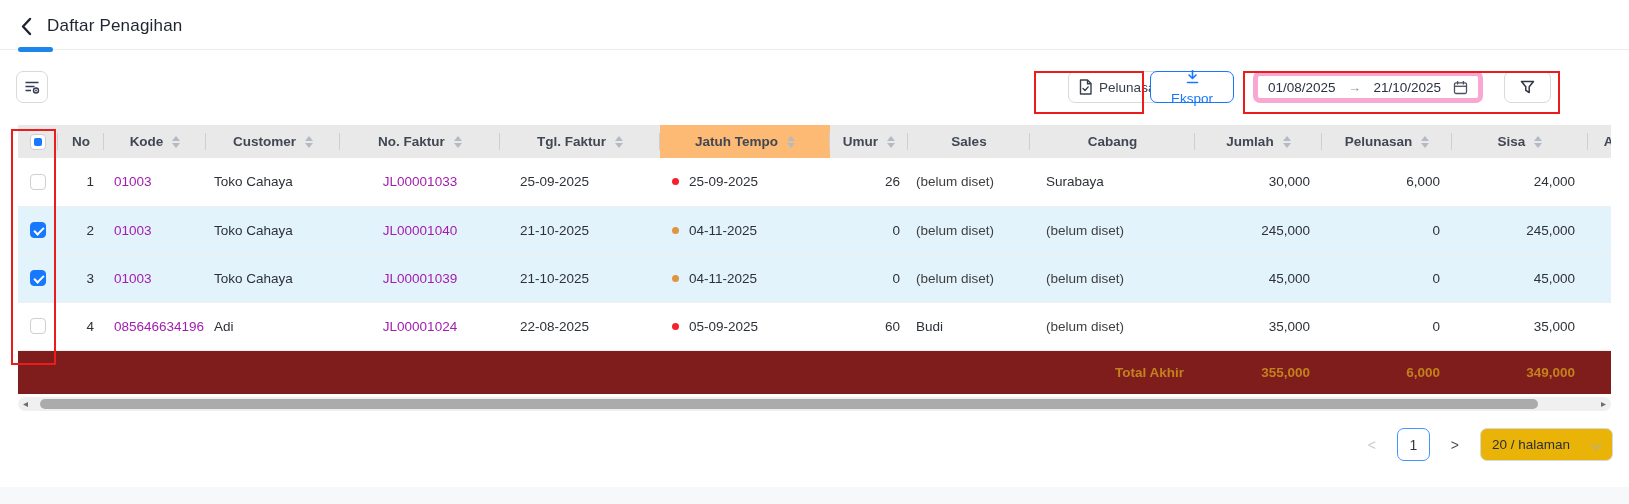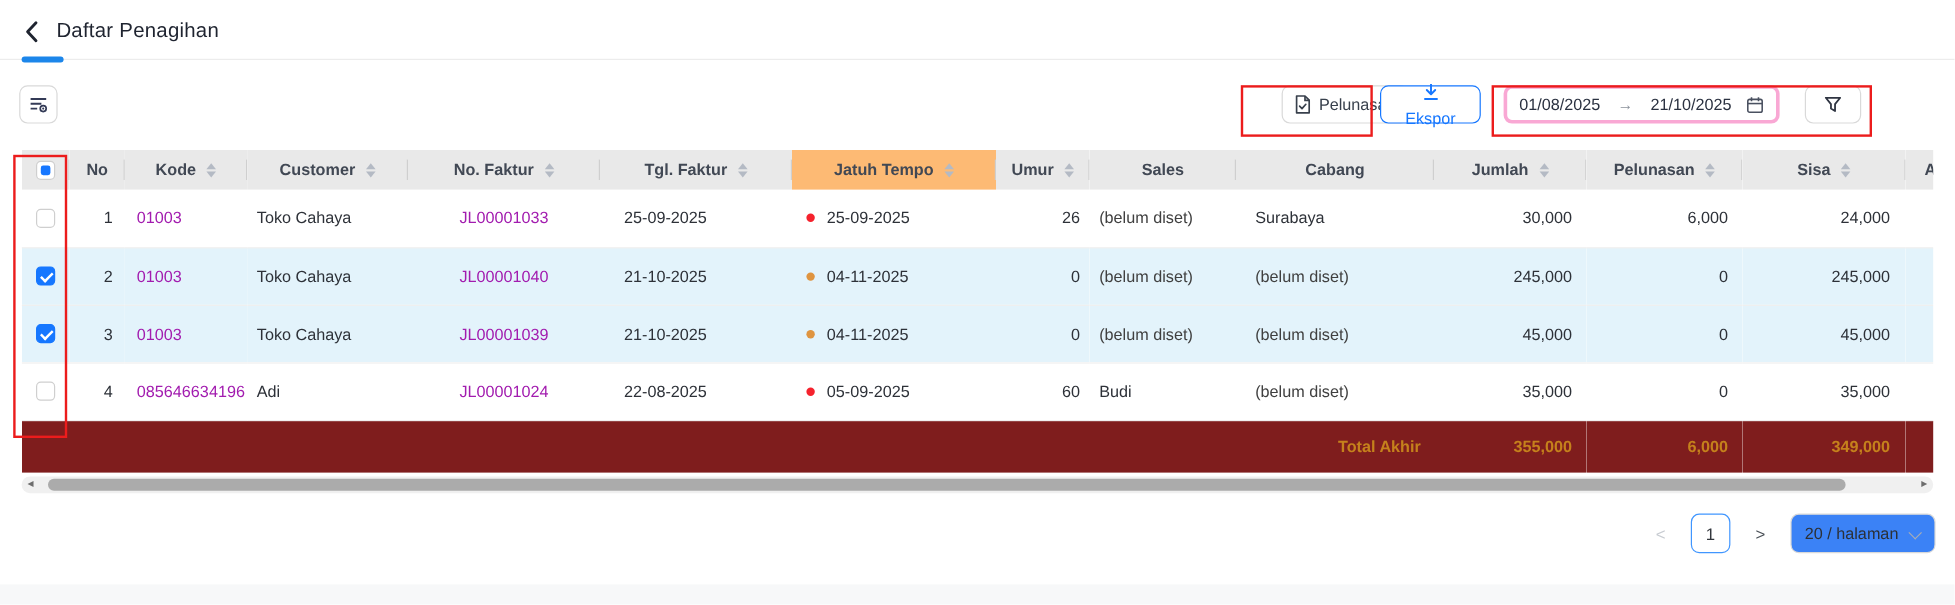--- a/index.html
+++ b/index.html
@@ -14,21 +14,21 @@
   .divider { position:relative; height:1px; background:#ececec; margin-top:13px; }
   .divider .tabbar { position:absolute; left:18px; top:-2px; width:35px; height:5px; border-radius:3px; background:#1c86ea; }
 
   
   .toolbar { position:relative; height:32px; margin-top:21px; }
   .btn { position:absolute; top:0; height:32px; display:flex; align-items:center; justify-content:center; gap:7px;
          background:#fff; border:1px solid #d9d9d9; border-radius:7px; font-size:13.5px; color:#38404c; cursor:pointer; }
   .settings-btn { left:16px; width:32px; }
   .pelunasan-btn { left:1040px; width:106px;margin-left:28px; }
   .ekspor-btn { left:1150px; width:84px; border-color:#1677ff; color:#1677ff;flex-direction:column; }
-  .date-range { position:absolute; top:0; left:1253px; width:230px; height:32px; border:3px solid #f9a8d4; border-radius:7px;
+  .date-range { position:absolute; top:0; left:1253px; width:230px; height:32px; border:5px solid #f9a8d4; border-radius:7px;
                 background:#fff; display:flex; align-items:center; padding:0 10px; font-size:13.5px; color:#2a3140; cursor:pointer; }
   .date-range .arrow { flex:1; text-align:center; color:#8b919b; font-size:13px; }
   .filter-btn { left:1504px; width:47px; }
 
   
   .anno { position:absolute; border:2px solid #ec1c1c; z-index:9; pointer-events:none; }
   .anno-pelunasan { left:1034px; top:71px; width:110px; height:43px; }
   .anno-datefilter { left:1243px; top:71px; width:317px; height:43px; }
   .anno-checkcol  { left:11px; top:129px; width:45px; height:236px; }
 
@@ -70,21 +70,21 @@
   .hs-arrow { position:absolute; top:0; line-height:14px; font-size:10px; color:#6d6d6d; cursor:pointer; }
   .hs-left { left:5px; } .hs-right { right:5px; }
   .hs-thumb { position:absolute; left:22px; top:2px; width:1498px; height:10px; border-radius:5px; background:#ababab; cursor:grab; }
 
   
   .pager { display:flex; justify-content:flex-end; align-items:center; gap:15px; margin-top:17px; padding-right:16px; }
   .pg-nav { font-size:14px; cursor:pointer; width:20px; text-align:center; }
   .pg-prev { color:#c7cbd1; }
   .pg-next { color:#4b5158; }
   .pg-page { width:33px; height:33px; border:1px solid #4096ff; border-radius:7px; background:#fff; display:flex; align-items:center; justify-content:center; font-size:14px; color:#33373d; cursor:pointer; }
-  .pg-size { height:33px; border:1px solid #d9d9d9; border-radius:7px; background:#3b82f6; display:flex; align-items:center; gap:10px; padding:0 11px; font-size:13.5px; color:#2c3036; cursor:pointer; }
+  .pg-size { height:33px; border:1px solid #d9d9d9; border-radius:7px; background:#eab308; display:flex; align-items:center; gap:22px; padding:0 11px; font-size:13.5px; color:#2c3036; cursor:pointer; }
   .chev-down { width:9px; height:9px; position:relative; }
   .chev-down::after { content:""; position:absolute; left:0; top:0; width:7px; height:7px; border:solid #a7adb5; border-width:0 1.6px 1.6px 0; transform:rotate(45deg); }
 
   .bottom-strip { position:absolute; left:0; right:0; bottom:0; height:17px; background:#f7f8f9; }
   svg { display:block; }
 </style>
 </head>
 <body>
 
 <div class="page">

